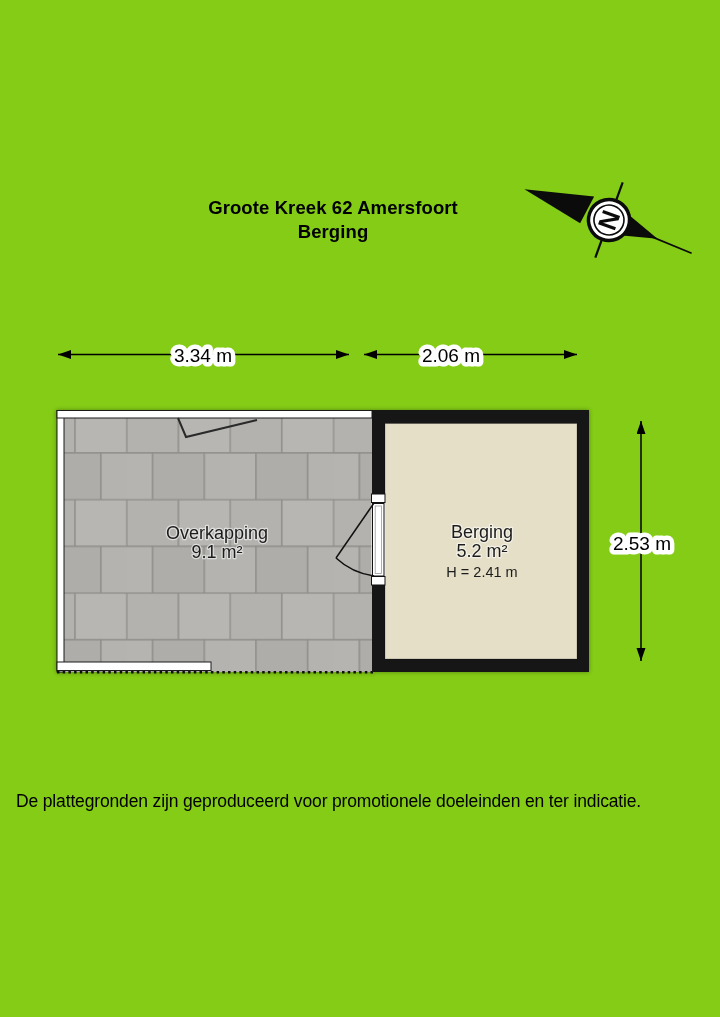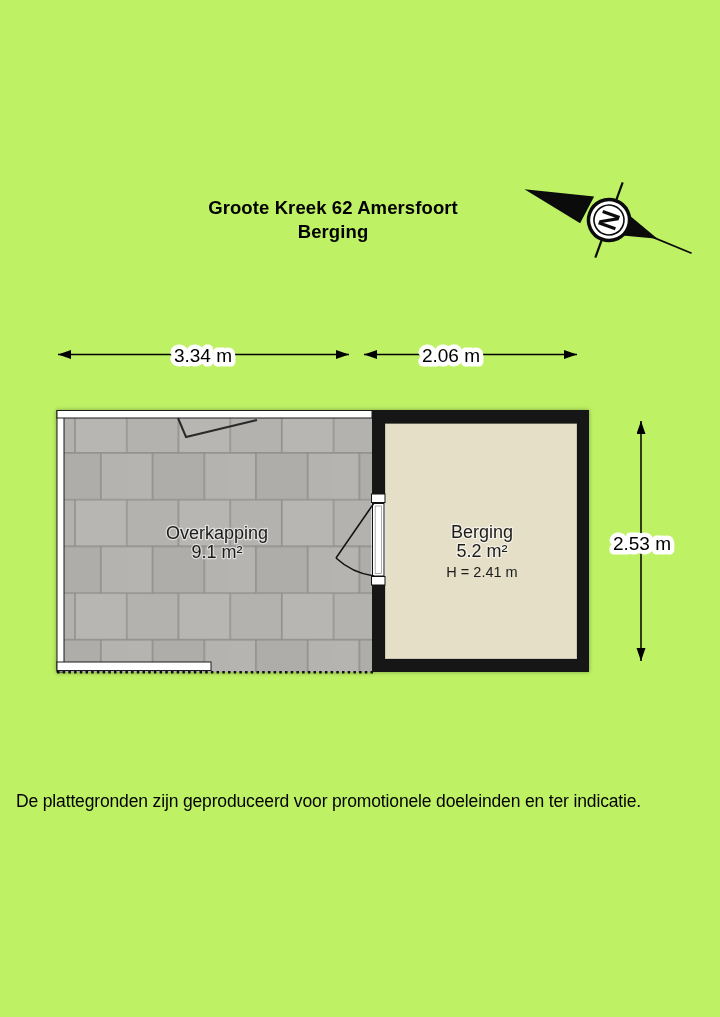--- a/index.html
+++ b/index.html
@@ -1,17 +1,17 @@
 <!DOCTYPE html>
 <html><head>
 <meta charset="utf-8">
 <style>
   html,body{margin:0;padding:0;background:#ffffff;}
   .canvas{
-    position:relative;width:720px;height:1017px;background:#bef264;overflow:hidden;
+    position:relative;width:720px;height:1017px;background:#84cc16;overflow:hidden;
     font-family:"Liberation Sans",sans-serif;color:#000;
   }
   .title{
     position:absolute;left:0;top:196px;width:666px;text-align:center;
     font-size:18.5px;font-weight:bold;line-height:23.5px;letter-spacing:0.1px;
   }
   .disclaimer{
     position:absolute;left:16px;top:791px;width:720px;text-align:left;
     font-size:17.5px;line-height:21px;letter-spacing:-0.15px;font-weight:400;
   }

